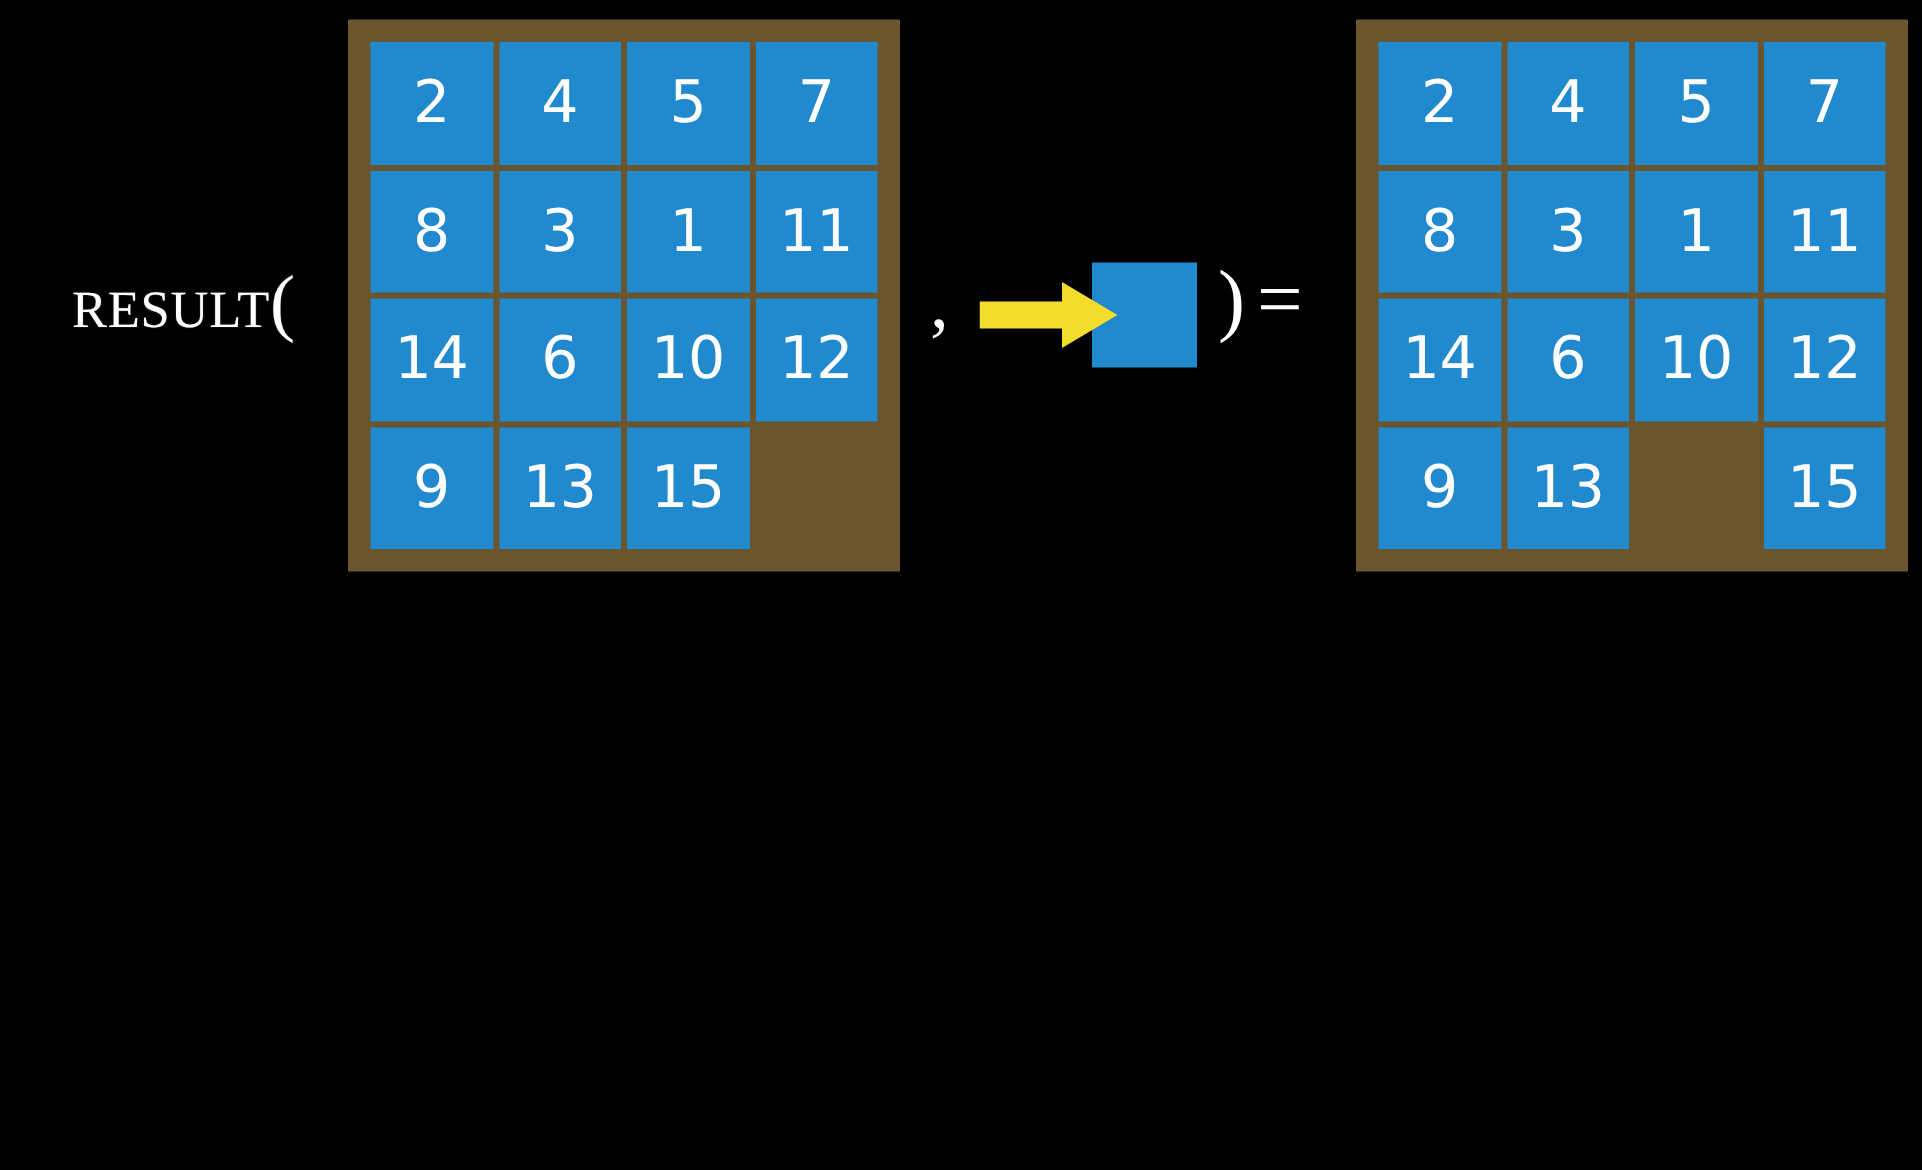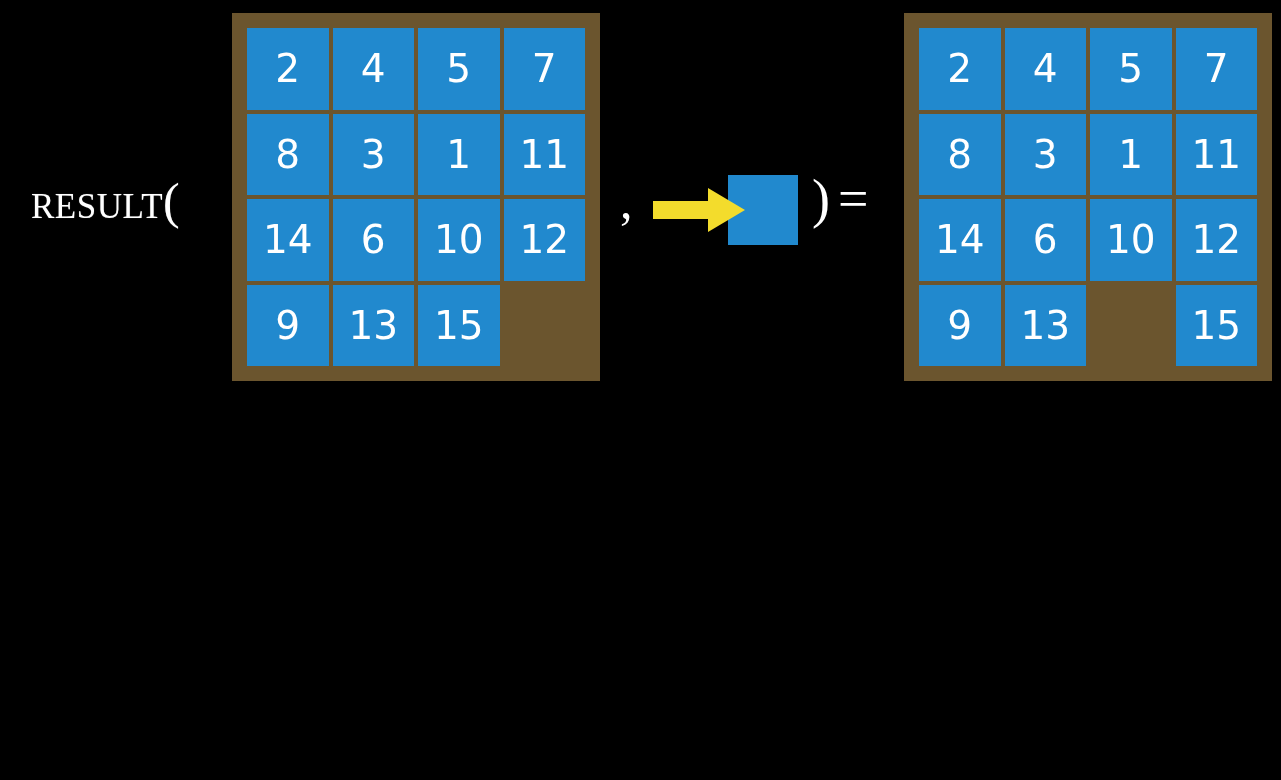--- a/index.html
+++ b/index.html
@@ -34,20 +34,21 @@
     position: absolute;
     color: #ffffff;
     font-family: "Liberation Serif", serif;
     font-size: 50px;
     line-height: 1;
     white-space: nowrap;
     font-variant: small-caps;
     text-transform: lowercase;
     letter-spacing: 0.5px;
     text-shadow: 0 0 1px rgba(255,255,255,0.35);
+    margin-left: 17px;
   }
   #result-label-0 { left: 31px; top: 176px; }
 
   
   .board {
     position: absolute;
     width: 368px;
     height: 368px;
     background: #6b552e;
     padding: 0;

